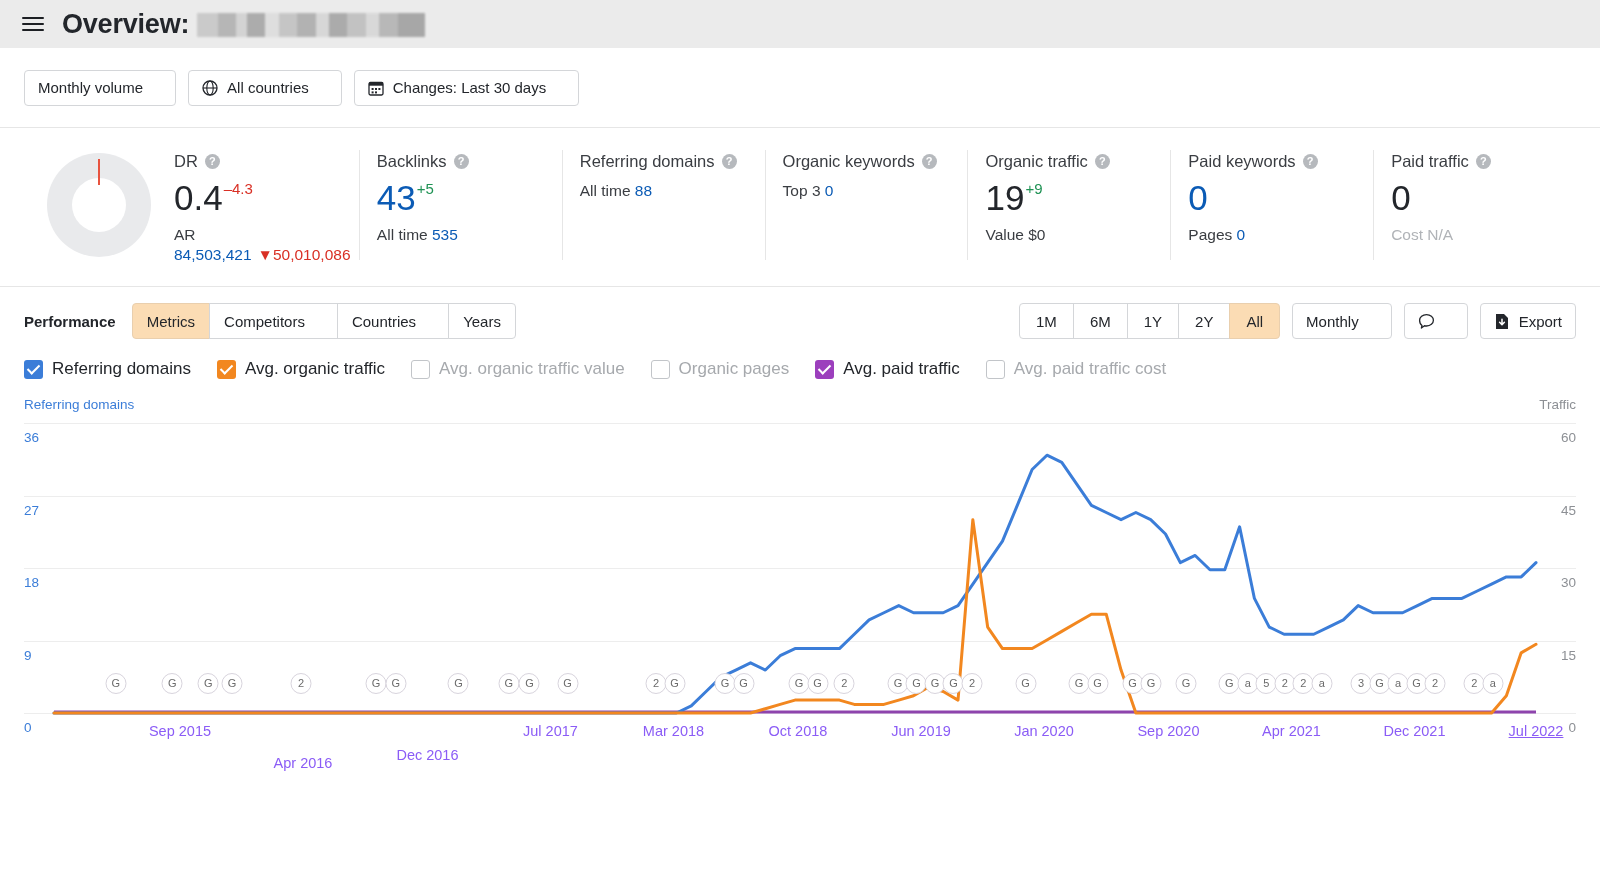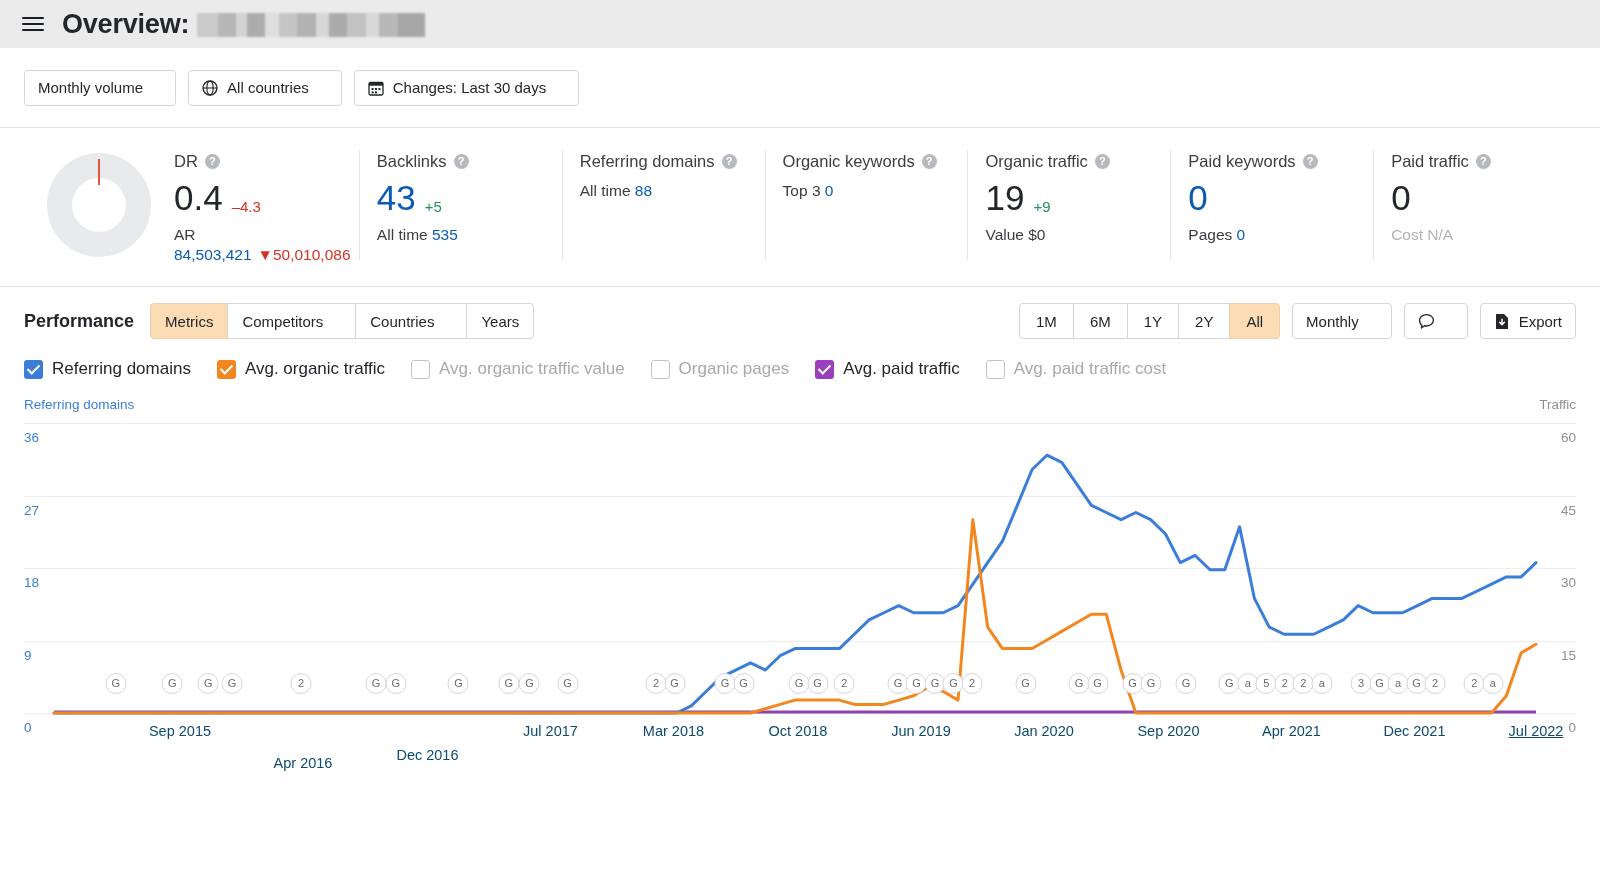--- a/index.html
+++ b/index.html
@@ -64,38 +64,38 @@
   .mcell { flex:1; padding:6px 0 0 18px; position:relative; min-width:0; }
   .mcell + .mcell::before{
     content:""; position:absolute; left:0; top:4px; bottom:4px; width:1px; background:#e6e6e6;
   }
   .mcell.first { padding-left:0; }
   .mlabel { font-size:16.5px; color:#3a3d42; display:flex; align-items:center; gap:7px; }
   .qmark {
     width:15px;height:15px;border-radius:50%;background:#b6b9bd;color:#fff;
     font-size:11px;line-height:15px;text-align:center;font-weight:bold; cursor:pointer;
   }
-  .mval { margin-top:9px; display:flex; align-items:flex-end; gap:9px; }
+  .mval { margin-top:9px; display:flex; align-items:flex-start; gap:1px; }
   .big { font-size:35px; line-height:1; font-weight:400; }
   .big.blue { color:#0b5bb5; }
   .big.dark { color:#23262b; }
   .delta { font-size:15px; }
   .up { color:#1f9254; }
   .down { color:#d93025; }
   .msub { margin-top:11px; font-size:15.5px; color:#3a3d42; }
   .msub .lnk { color:#0b5bb5; }
   .msub.muted, .msub.muted .lnk { color:#b0b3b7; }
   .ar-line { margin-top:2px; font-size:15.5px; color:#0b5bb5; display:flex; gap:6px; align-items:center; }
   .ar-line .drop { color:#d93025; }
 
   
   .perf-wrap { padding:16px 24px 0; }
   .perf-row { display:flex; align-items:center; justify-content:space-between; }
   .perf-left { display:flex; align-items:center; gap:16px; }
-  .perf-title { font-size:18px; font-weight:bold; }
+  .perf-title { font-size:15px; font-weight:bold; }
   .segment { display:flex; }
   .segment .seg {
     height:36px; border:1px solid #d4d6d9; background:#fff; margin-left:-1px;
     display:inline-flex; align-items:center; gap:8px; padding:0 14px;
     font-size:15px; cursor:pointer; color:#23262b;
   }
   .segment .seg:first-child { margin-left:0; border-radius:4px 0 0 4px; }
   .segment .seg:last-child { border-radius:0 4px 4px 0; }
   .segment .seg.active { background:#fbdcb4; border-color:#e9cfae; }
   .perf-right { display:flex; align-items:center; gap:12px; }
@@ -120,21 +120,21 @@
   .ax-title { position:absolute; top:0; font-size:13.5px; }
   .ax-title.left { left:0; color:#3b7dd8; }
   .ax-title.right { right:0; color:#8d9095; }
   .plot { position:absolute; left:0; right:0; top:26px; height:290px; }
   .gridline { position:absolute; left:0; right:0; height:1px; background:#ededed; }
   .ytick { position:absolute; font-size:13.5px; transform:translateY(-50%); }
   .ytick.l { left:0; color:#3b7dd8; }
   .ytick.r { right:0; color:#8d9095; text-align:right; }
   svg.series { position:absolute; left:30px; right:40px; top:0; height:290px; width:calc(100% - 70px); overflow:visible; }
   .xlabels { position:absolute; left:30px; right:40px; top:326px; height:22px; }
-  .xlab { position:absolute; font-size:14.5px; color:#0c4a6e; transform:translateX(-50%); white-space:nowrap; }
+  .xlab { position:absolute; font-size:14.5px; color:#8b5cf6; transform:translateX(-50%); white-space:nowrap; }
   .ann-layer { position:absolute; left:30px; right:40px; top:276px; height:26px; }
   .ann {
     position:absolute; top:0; width:21px;height:21px;border-radius:50%;
     background:#fff; border:1px solid #d8d4dd; color:#6b6b6b;
     font-size:11px; line-height:19px; text-align:center; cursor:pointer;
     transform:translateX(-50%);
   }
 </style>
 </head>
 <body>

